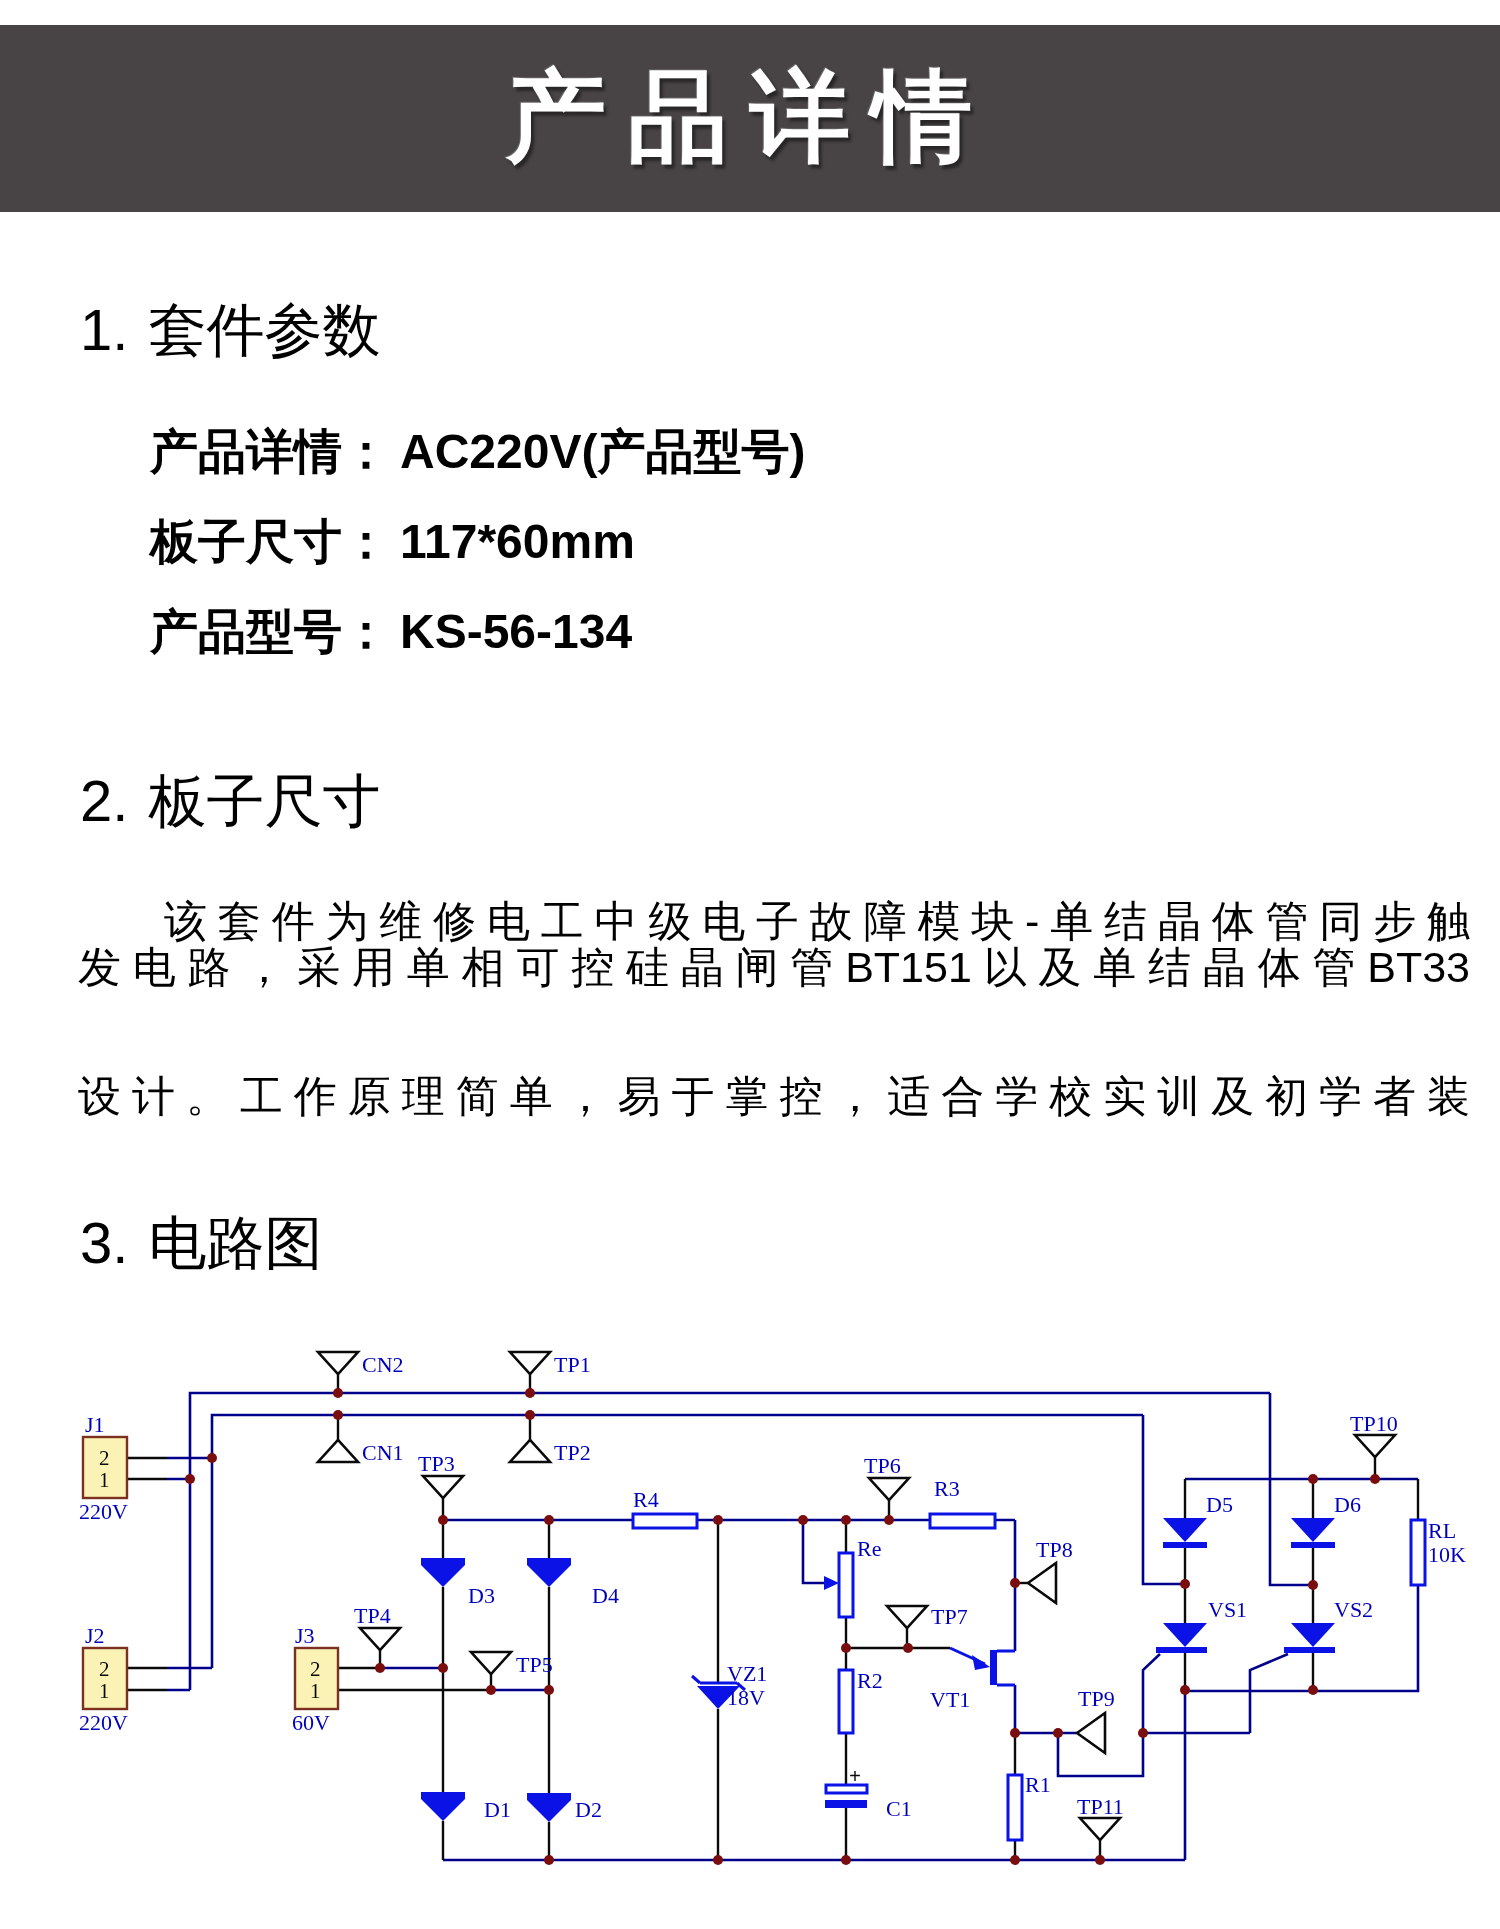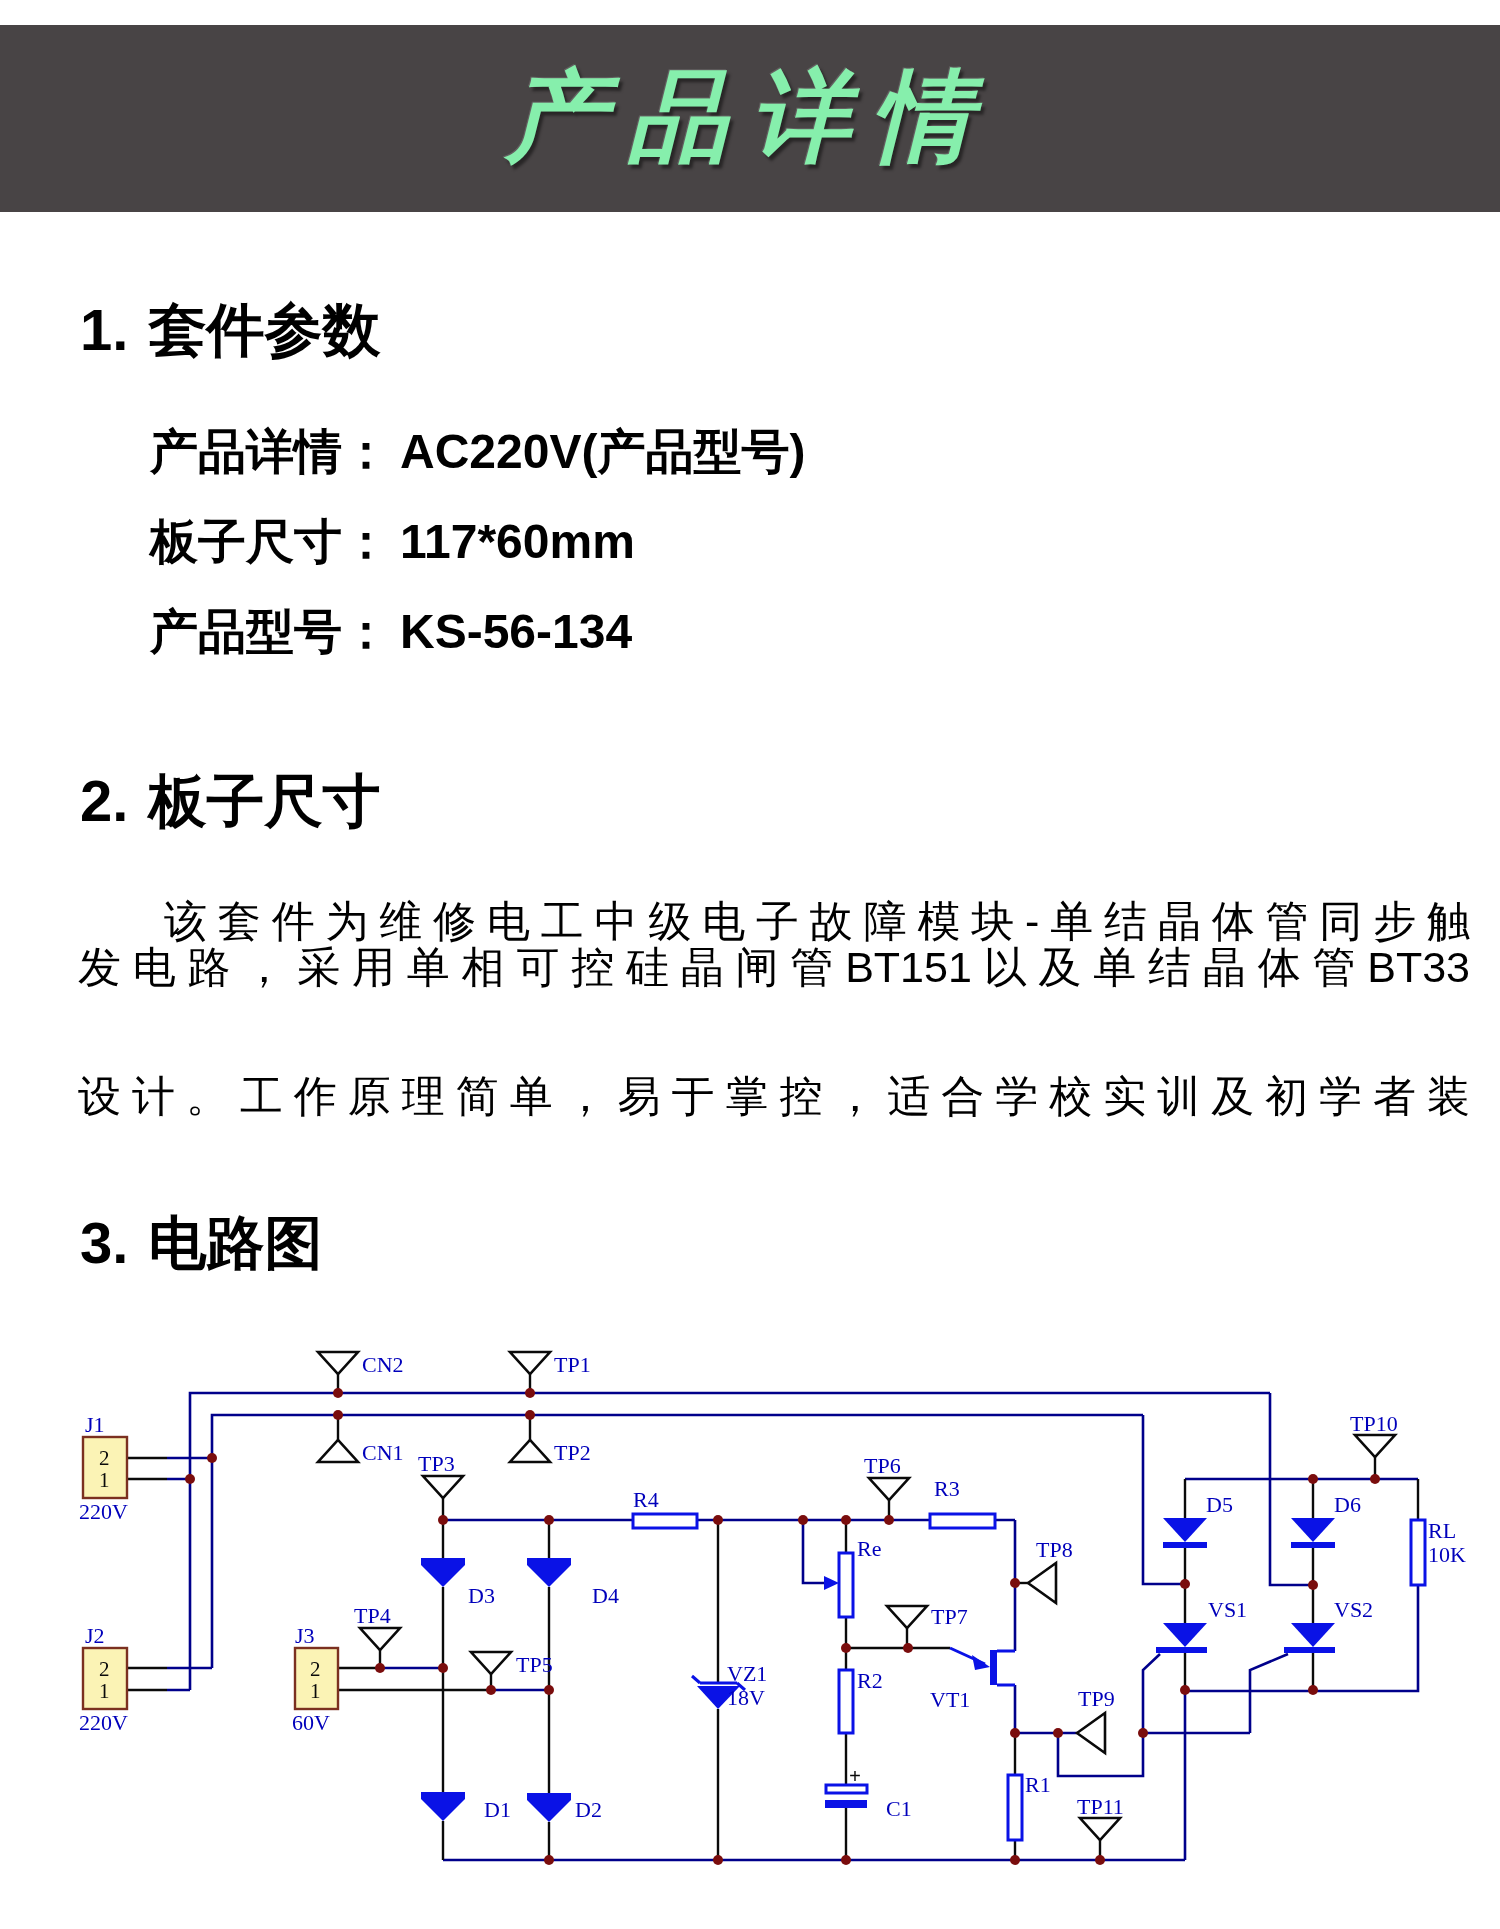--- a/index.html
+++ b/index.html
@@ -7,27 +7,26 @@
     width:1500px;height:1929px;position:relative;background:#ffffff;
     font-family:"Liberation Sans","DejaVu Sans",sans-serif;
     overflow:hidden;
   }
   
   .banner{
     position:absolute;left:0;top:25px;width:1500px;height:187px;
     background:#484445;display:flex;align-items:center;justify-content:center;
   }
   .banner-title{
-    color:#86efac;font-size:100px;font-weight:bold;letter-spacing:22px;
+    color:#ffffff;font-size:100px;font-weight:bold;letter-spacing:22px;
     text-shadow:3px 4px 3px rgba(0,0,0,0.45), -1px -1px 0 rgba(255,255,255,0.15);
-    font-style:italic;
   }
   
   .sec-head{
-    position:absolute;left:80px;color:#000;font-size:58px;font-weight:bold;
+    position:absolute;left:80px;color:#000;font-size:58px;font-weight:normal;
     white-space:nowrap;
   }
   .sec-num{margin-right:20px;}
   
   .param-row{
     position:absolute;left:150px;color:#000;font-size:48px;font-weight:bold;
     white-space:nowrap;
   }
   .param-value{margin-left:10px;}
   

